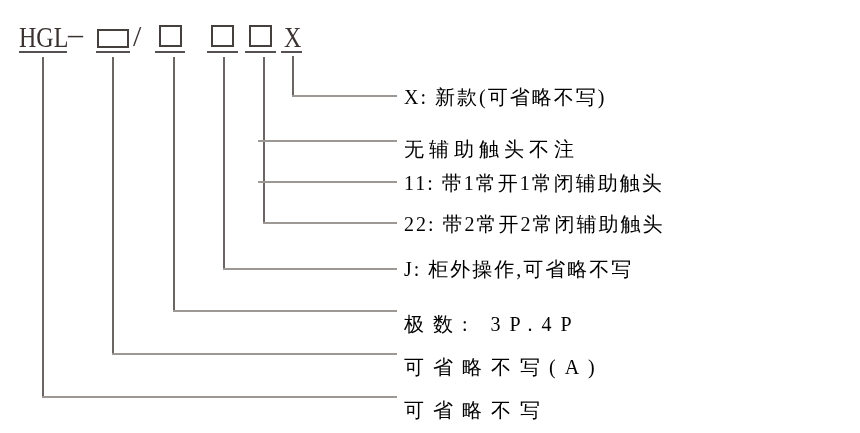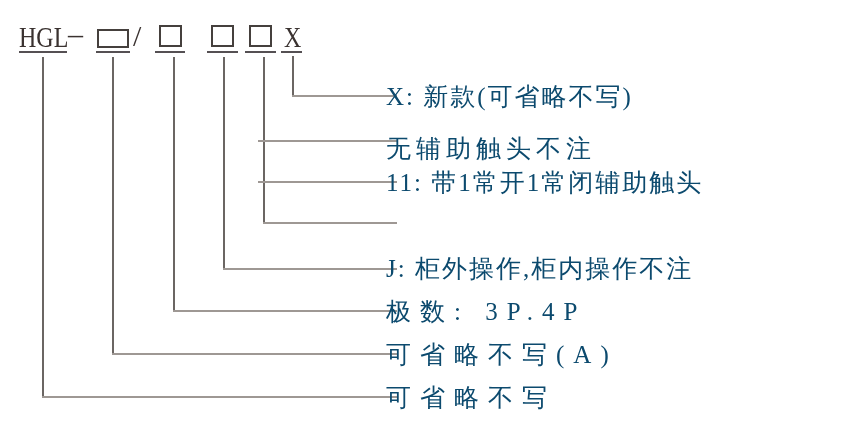--- a/index.html
+++ b/index.html
@@ -80,30 +80,30 @@
   #h-row1 { left: 258px; top: 140px; width: 139px; }
   #h-row2 { left: 258px; top: 181px; width: 139px; }
   #h-row3 { left: 263px; top: 222px; width: 134px; }
   #h-row4 { left: 223px; top: 268px; width: 174px; }
   #h-row5 { left: 173px; top: 310px; width: 224px; }
   #h-row6 { left: 112px; top: 353px; width: 285px; }
   #h-row7 { left: 42px;  top: 396px; width: 355px; }
   
   .row-label {
     position: absolute;
-    left: 386px;
+    left: 404px;
     transform: translateY(-50%);
-    font-size: 25px;
+    font-size: 20px;
     line-height: 1.15;
-    color: #0c4a6e;
+    color: #000000;
     white-space: pre;
   }
   .ls-tight { letter-spacing: 2px; }
   .ls-mid   { letter-spacing: 5px; margin-top: 8px; }
-  .ls-wide  { letter-spacing: 9px; }
+  .ls-wide  { letter-spacing: 9px; margin-top: 12px; }
   #label-row0 { top: 97px;  }
   #label-row1 { top: 141px; }
   #label-row2 { top: 183px; text-align: right; }
   #label-row3 { top: 224px; }
   #label-row4 { top: 269px; }
   #label-row5 { top: 312px; }
   #label-row6 { top: 355px; }
   #label-row7 { top: 398px; }
 </style>
 </head>
@@ -139,18 +139,19 @@
   <div id="h-row2" class="hline"></div>
   <div id="h-row3" class="hline"></div>
   <div id="h-row4" class="hline"></div>
   <div id="h-row5" class="hline"></div>
   <div id="h-row6" class="hline"></div>
   <div id="h-row7" class="hline"></div>
 
   <div id="label-row0" class="row-label ls-tight">X: 新款(可省略不写)</div>
   <div id="label-row1" class="row-label ls-mid">无辅助触头不注</div>
   <div id="label-row2" class="row-label ls-tight">11: 带1常开1常闭辅助触头</div>
-  <div id="label-row4" class="row-label ls-tight">J: 柜外操作,柜内操作不注</div>
+  <div id="label-row3" class="row-label ls-tight">22: 带2常开2常闭辅助触头</div>
+  <div id="label-row4" class="row-label ls-tight">J: 柜外操作,可省略不写</div>
   <div id="label-row5" class="row-label ls-wide">极数: 3P.4P</div>
   <div id="label-row6" class="row-label ls-wide">可省略不写(A)</div>
   <div id="label-row7" class="row-label ls-wide">可省略不写</div>
 
 </div>
 
 </body></html>

